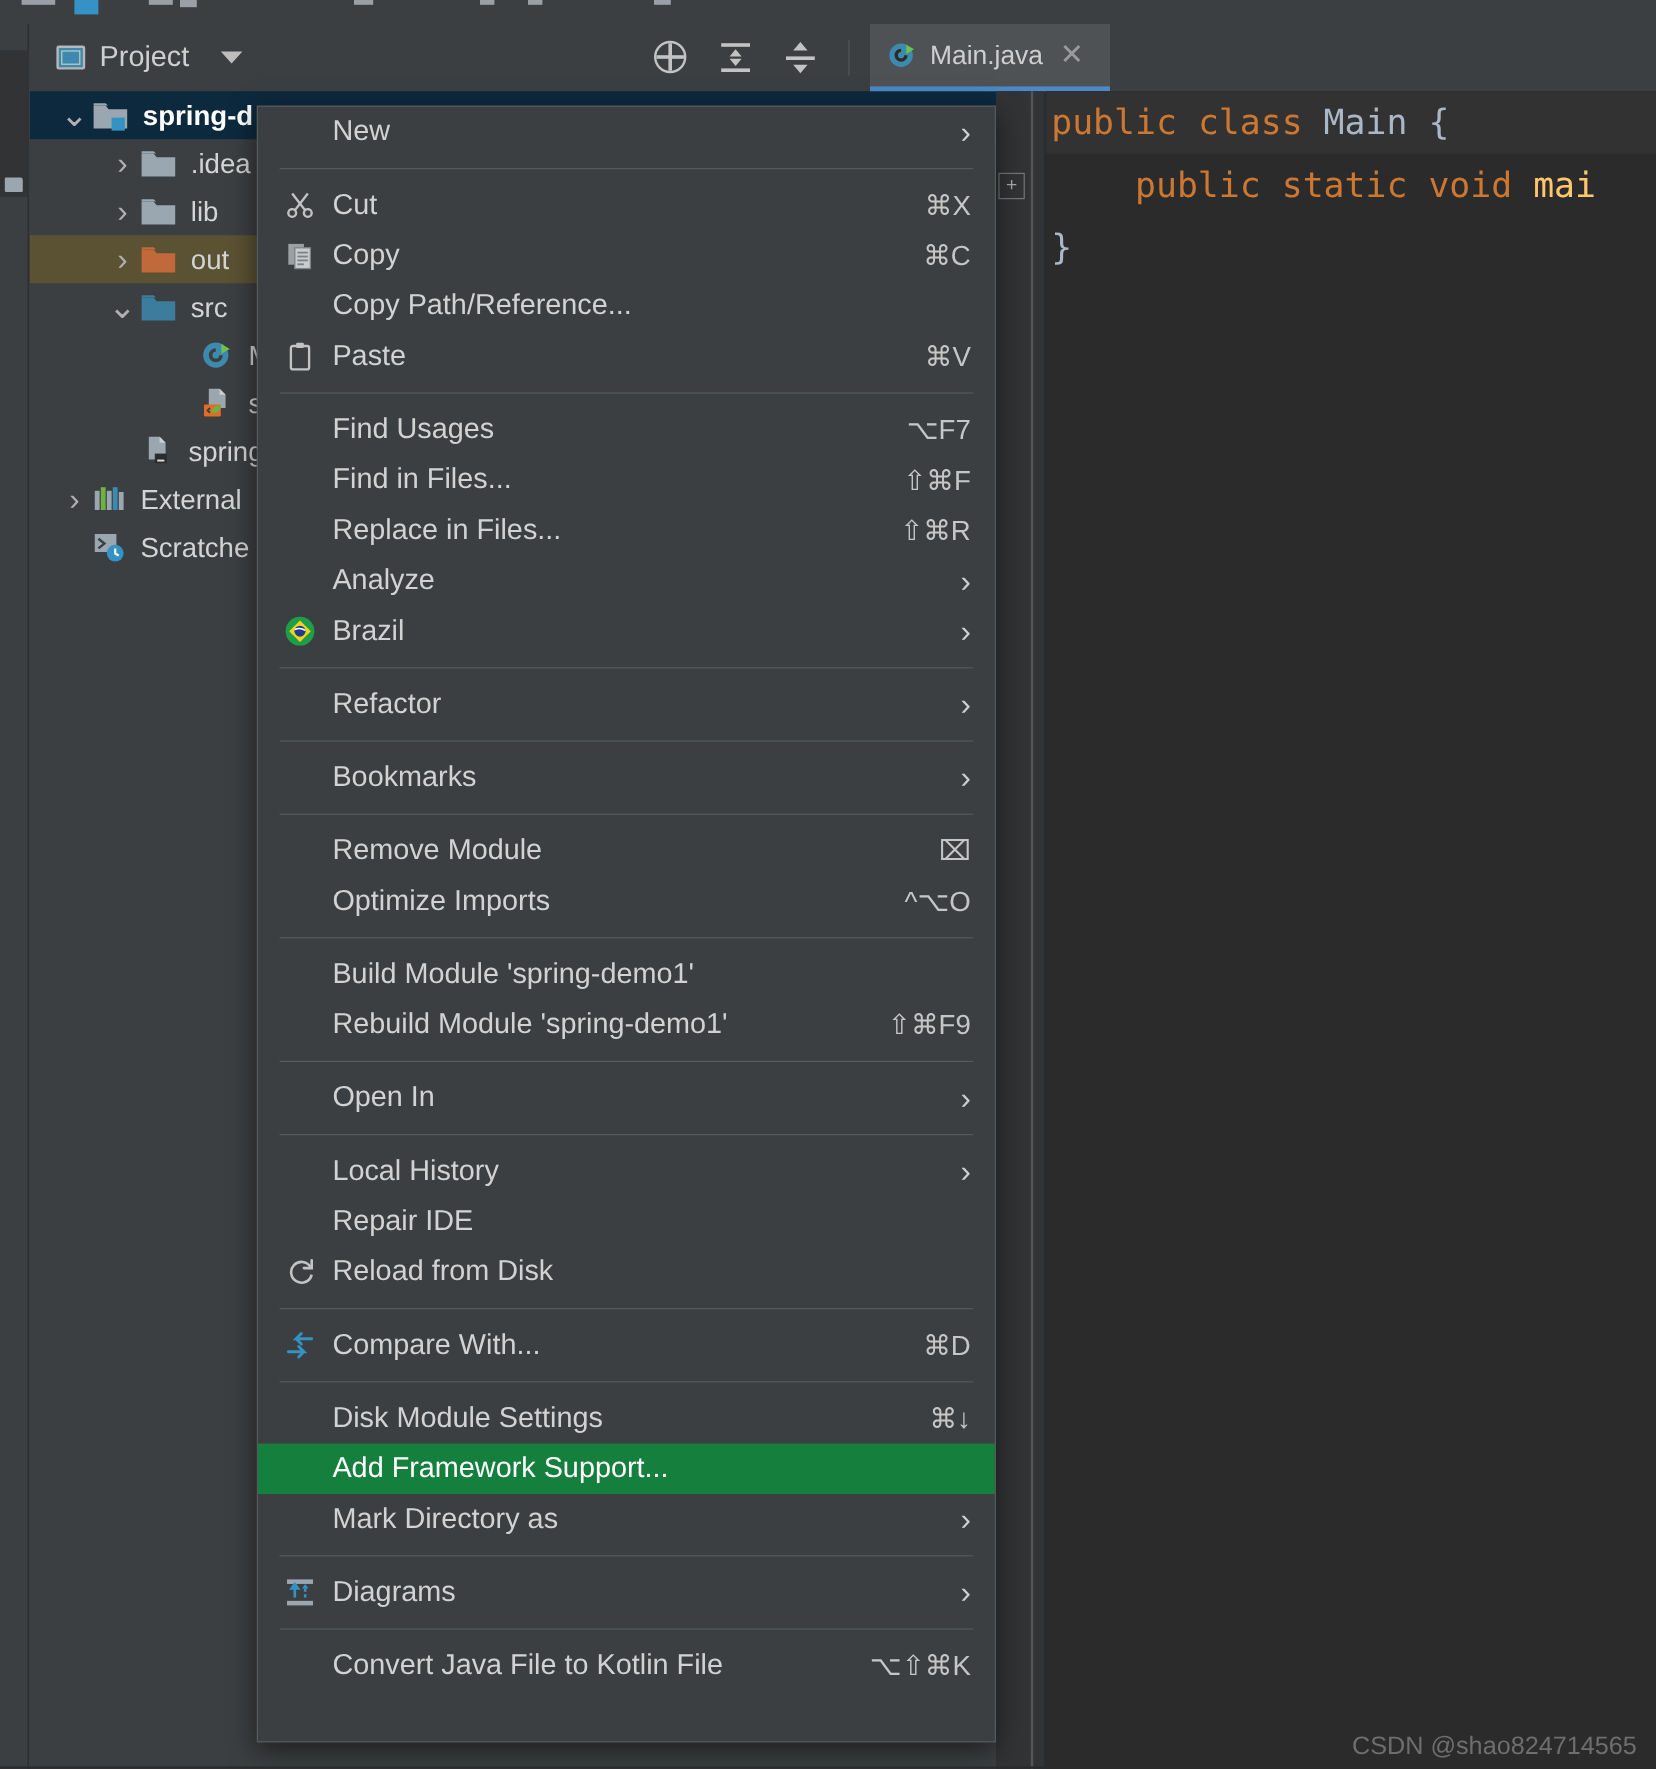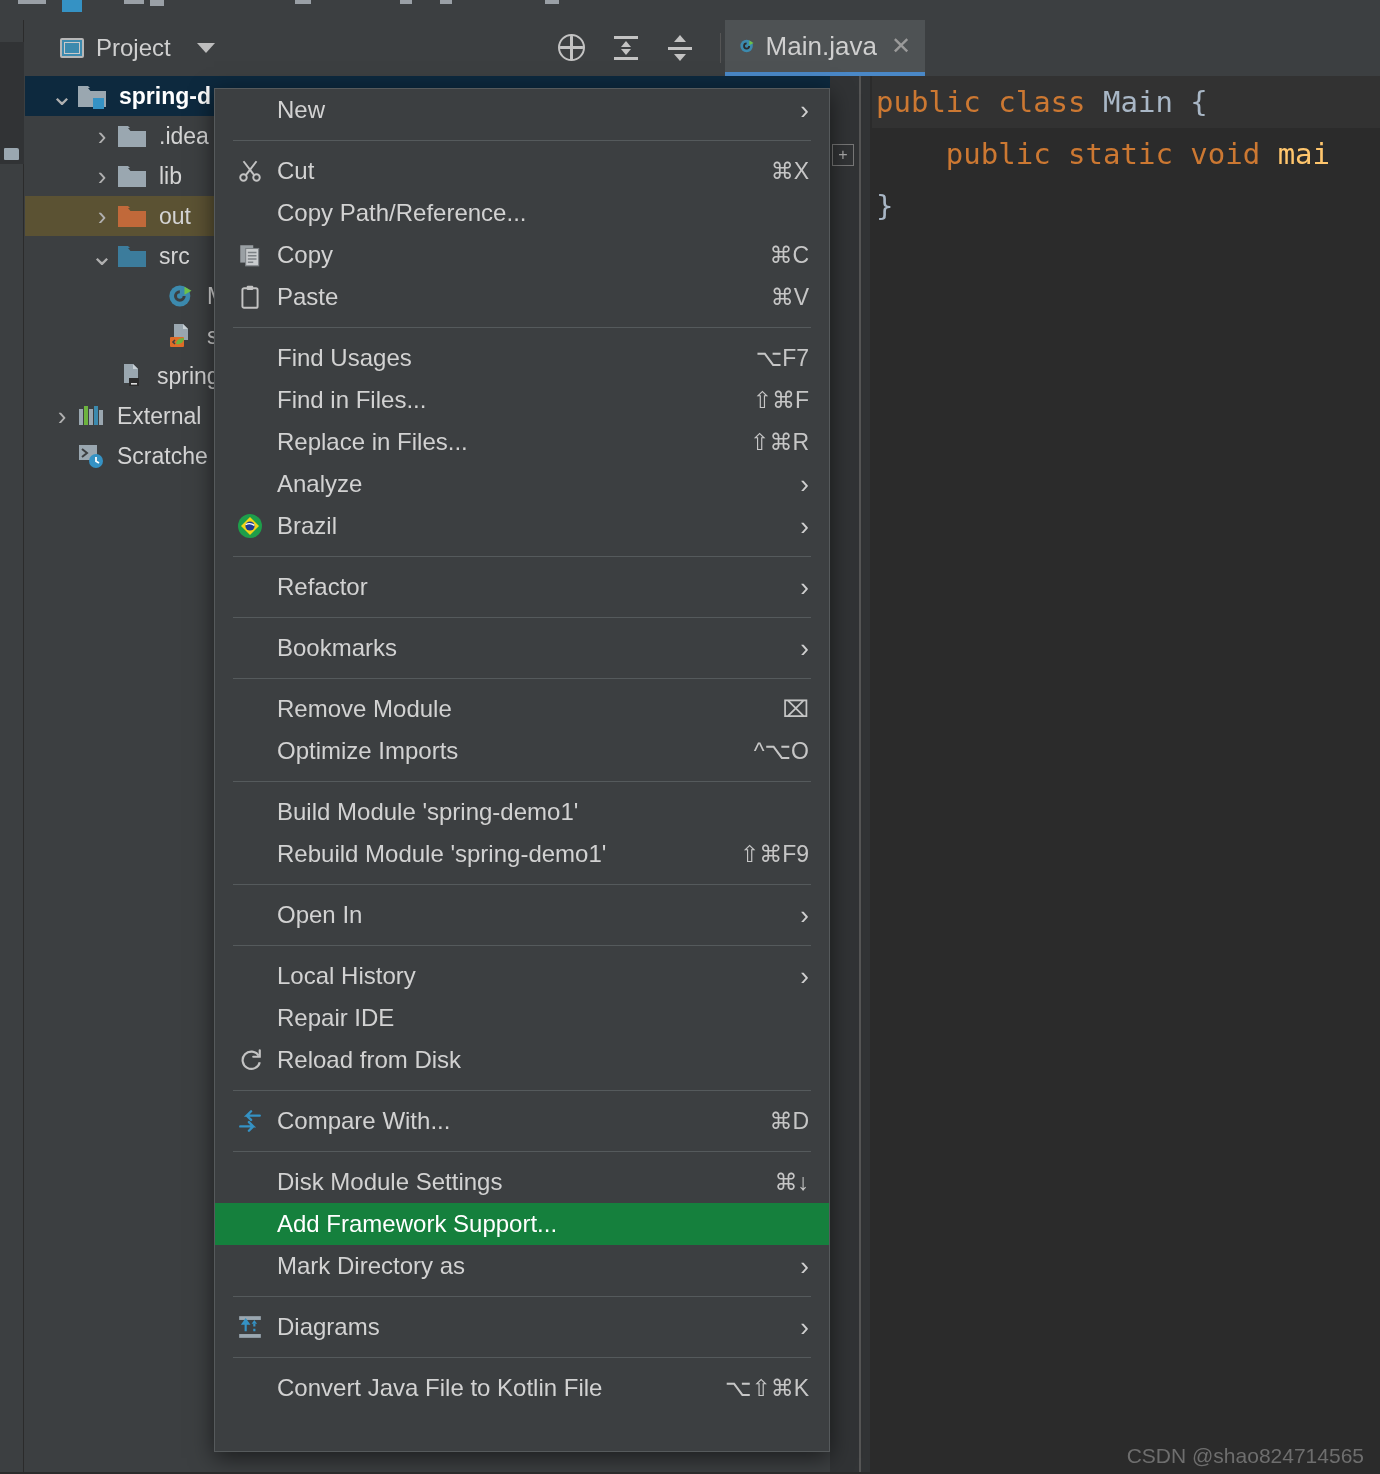--- a/index.html
+++ b/index.html
@@ -42,21 +42,21 @@
     writing-mode: vertical-rl; transform: rotate(180deg);
     color: #9a9a9a; font-size: 15px; white-space: nowrap;
   }
 
   
   .projwin {
     position: absolute; left: 25px; top: 20px; width: 805px; height: 1454px;
     background: #3c3f41;
   }
   .projhdr {
-    position: absolute; left: 13px; top: 0; width: 805px; height: 56px;
+    position: absolute; left: 0; top: 0; width: 805px; height: 56px;
     background: #3c3f41; display: flex; align-items: center;
   }
   .projhdr .ptitle {
     display:flex; align-items:center; gap:12px; padding-left:22px;
   }
   .proj-icon {
     width: 24px; height: 20px; border: 2px solid #b7b7b7; border-radius: 2px;
     background: #3c8aae; position: relative;
   }
   .proj-icon::after{
@@ -106,21 +106,21 @@
   .tlabel.bold { font-weight:bold; color:#ffffff; }
 
   
   .editorwrap { position:absolute; left:830px; top:20px; width:550px; height:1454px; background:#2b2b2b; }
   .tabstrip { position:absolute; left:0; top:0; width:550px; height:56px; background:#3c3f41; }
   .etab {
     position:absolute; left:-105px; top:0; width:200px; height:56px;
     background:#4e5254; display:flex; align-items:center; gap:10px; padding:0 14px;
     border-bottom:4px solid #4a88c7;
   }
-  .etab .tabname{color:#cfcfcf;font-size:26px;}
+  .etab .tabname{color:#cfcfcf;font-size:22px;}
   .etab .closex{color:#9a9a9a;font-size:24px;line-height:1;margin-left:4px;}
   .gutter { position:absolute; left:0; top:56px; width:40px; height:1398px; background:#313335; }
   .gutter .vline { position:absolute; left:29px; top:0; width:2px; height:1398px; background:#555; }
   .gutter .fold {
     position:absolute; left:2px; top:68px; width:22px; height:22px;
     border:1.5px solid #777; color:#aaa; font-size:16px; line-height:19px; text-align:center;
   }
   .code { position:absolute; left:42px; top:56px; width:510px; height:1398px; background:#2b2b2b;
           font-family:"DejaVu Sans Mono", monospace; font-size:29px; line-height:52px; color:#a9b7c6; }
   .code .ln { white-space:pre; padding-left:4px; }
@@ -377,40 +377,40 @@
             <circle cx="6" cy="18" r="3"></circle>
             <circle cx="18" cy="18" r="3"></circle>
             <line x1="8" y1="16" x2="18" y2="3"></line>
             <line x1="16" y1="16" x2="6" y2="3"></line>
           </svg>
         </span>
         <span class="mlabel">Cut</span>
         <span class="maccel">⌘X</span>
       </div>
       <div class="mi">
-        <span class="micon"></span>
-        <span class="mlabel">Copy Path/Reference...</span>
-      </div>
-      <div class="mi">
         <span class="micon">
           <svg width="26" height="26" viewBox="0 0 24 24">
             <rect x="3" y="3" width="12" height="16" fill="#9aa0a4"></rect>
             <rect x="8" y="6" width="12" height="16" fill="#c9ccce" stroke="#7d8286"></rect>
             <g fill="#7d8286">
               <rect x="10" y="9" width="8" height="1.4"></rect>
               <rect x="10" y="12" width="8" height="1.4"></rect>
               <rect x="10" y="15" width="8" height="1.4"></rect>
               <rect x="10" y="18" width="5" height="1.4"></rect>
             </g>
           </svg>
         </span>
         <span class="mlabel">Copy</span>
         <span class="maccel">⌘C</span>
       </div>
       <div class="mi">
+        <span class="micon"></span>
+        <span class="mlabel">Copy Path/Reference...</span>
+      </div>
+      <div class="mi">
         <span class="micon">
           <svg width="26" height="26" viewBox="0 0 24 24">
             <rect x="5" y="4" width="14" height="18" rx="1.5" fill="none" stroke="#c3c3c3" stroke-width="1.8"></rect>
             <rect x="9" y="1.5" width="6" height="4" rx="1" fill="#c3c3c3"></rect>
           </svg>
         </span>
         <span class="mlabel">Paste</span>
         <span class="maccel">⌘V</span>
       </div>
       <div class="msep"></div>

